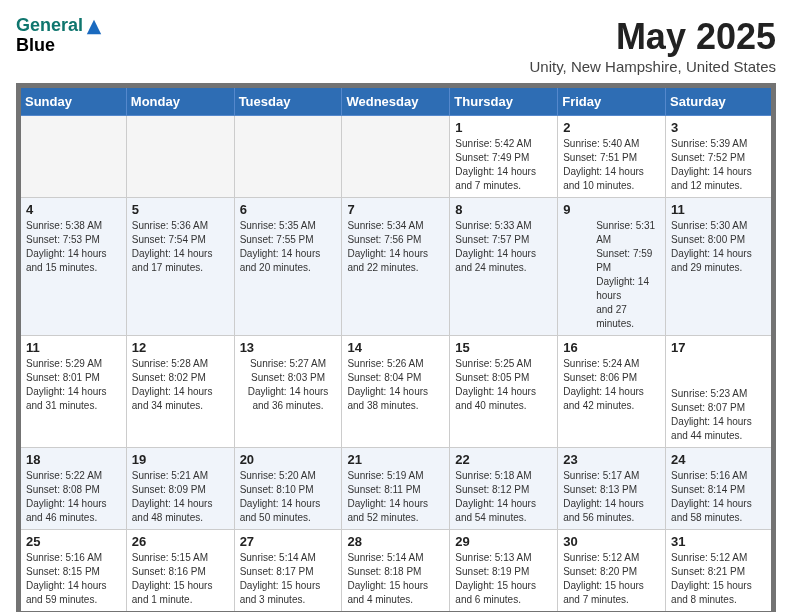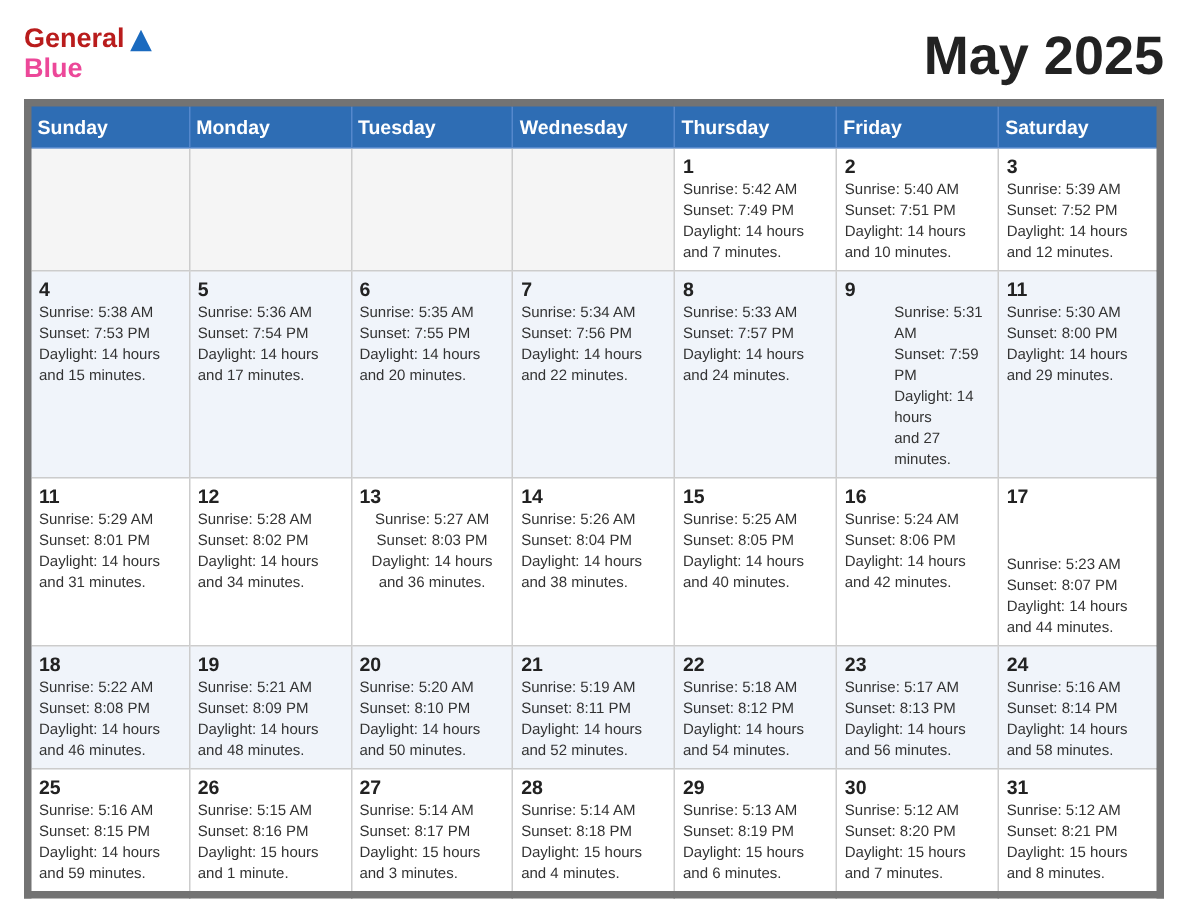--- a/index.html
+++ b/index.html
@@ -20,22 +20,22 @@
       display: flex;
       align-items: center;
     }
     .logo-text {
       display: flex;
       flex-direction: column;
       font-weight: bold;
       font-size: 18px;
       line-height: 1.1;
     }
-    .logo-general { color: #b91c1c; }
-    .logo-blue { color: #ec4899; }
+    .logo-general { color: #0f766e; }
+    .logo-blue { color: #000000; }
     .logo-icon {
       width: 18px;
       height: 18px;
       margin-left: 2px;
       align-self: flex-start;
       margin-top: 2px;
     }
     .title-area {
       text-align: right;
     }
@@ -102,20 +102,21 @@
     <div class="logo-text">
       <span class="logo-general">General</span>
       <span class="logo-blue">Blue</span>
     </div>
     <svg class="logo-icon" viewBox="0 0 20 20">
       <polygon points="2,18 10,2 18,18" fill="#1a6abf"></polygon>
     </svg>
   </div>
   <div class="title-area">
     <div class="month-title">May 2025</div>
+    <div class="subtitle">Unity, New Hampshire, United States</div>
   </div>
 </div>
 
 <table class="calendar">
   <thead>
     <tr>
     <th>Sunday</th>
         <th>Monday</th>
         <th>Tuesday</th>
         <th>Wednesday</th>

